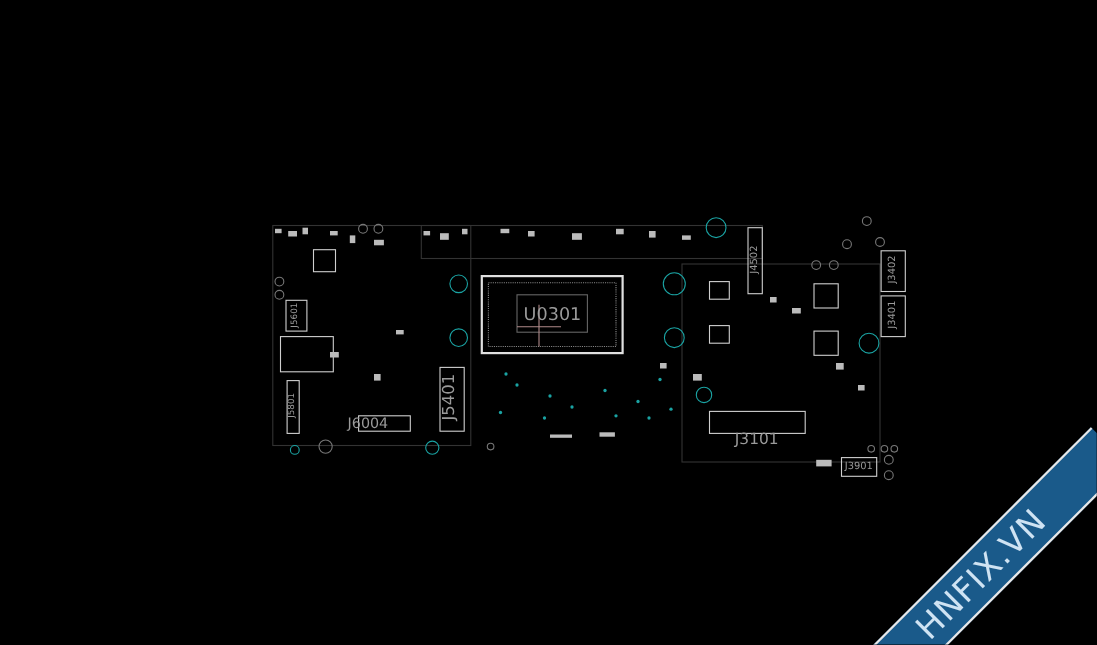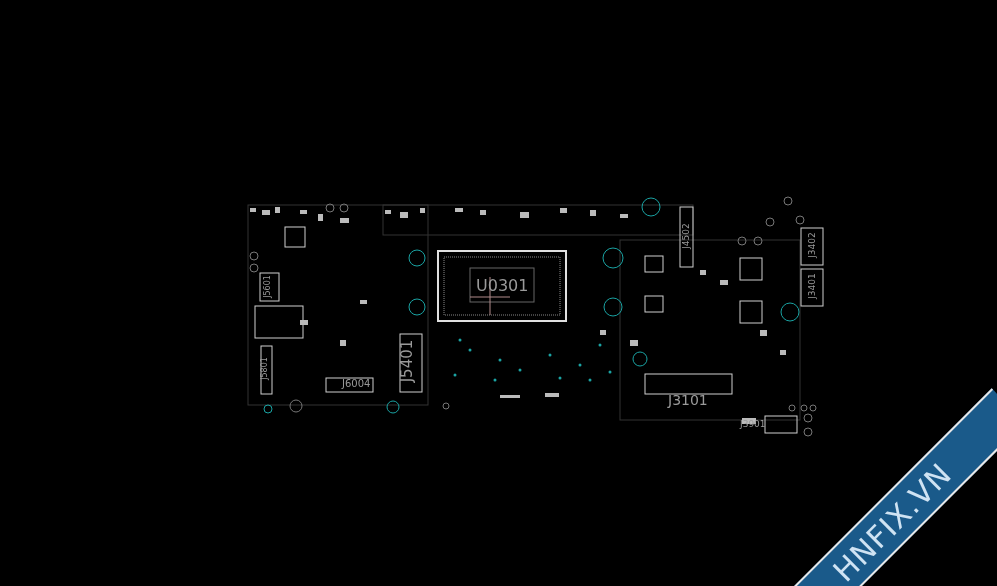--- a/index.html
+++ b/index.html
@@ -113,23 +113,23 @@
       <circle cx="560" cy="378" r="1.5"></circle>
         <circle cx="590" cy="380" r="1.5"></circle>
         <circle cx="610" cy="372" r="1.5"></circle>
     </g>
   </svg>
 
   <div class="lbl" style="left:476px;top:276px;font-size:16px;">U0301</div>
   <div class="lbl" style="left:668px;top:392px;font-size:14px;">J3101</div>
   <div class="lbl" style="left:799px;top:240px;font-size:9px;transform:rotate(-90deg);">J3402</div>
   <div class="lbl" style="left:799px;top:281px;font-size:9px;transform:rotate(-90deg);">J3401</div>
-  <div class="lbl" style="left:740px;top:419px;font-size:9px;">J3901</div>
+  <div class="lbl" style="left:768px;top:419px;font-size:9px;">J3901</div>
   <div class="lbl" style="left:386px;top:352px;font-size:15px;transform:rotate(-90deg);">J5401</div>
-  <div class="lbl" style="left:342px;top:378px;font-size:10px;">J6004</div>
+  <div class="lbl" style="left:316px;top:378px;font-size:13px;">J6004</div>
   <div class="lbl" style="left:673px;top:231px;font-size:9px;transform:rotate(-90deg);">J4502</div>
   <div class="lbl" style="left:256px;top:282px;font-size:8px;transform:rotate(-90deg);">J5601</div>
   <div class="lbl" style="left:253px;top:364px;font-size:8px;transform:rotate(-90deg);">J5801</div>
 </div>
 
 <div class="ribbon">
   <span>HNFIX.VN</span>
 </div>
 
 </body></html>

